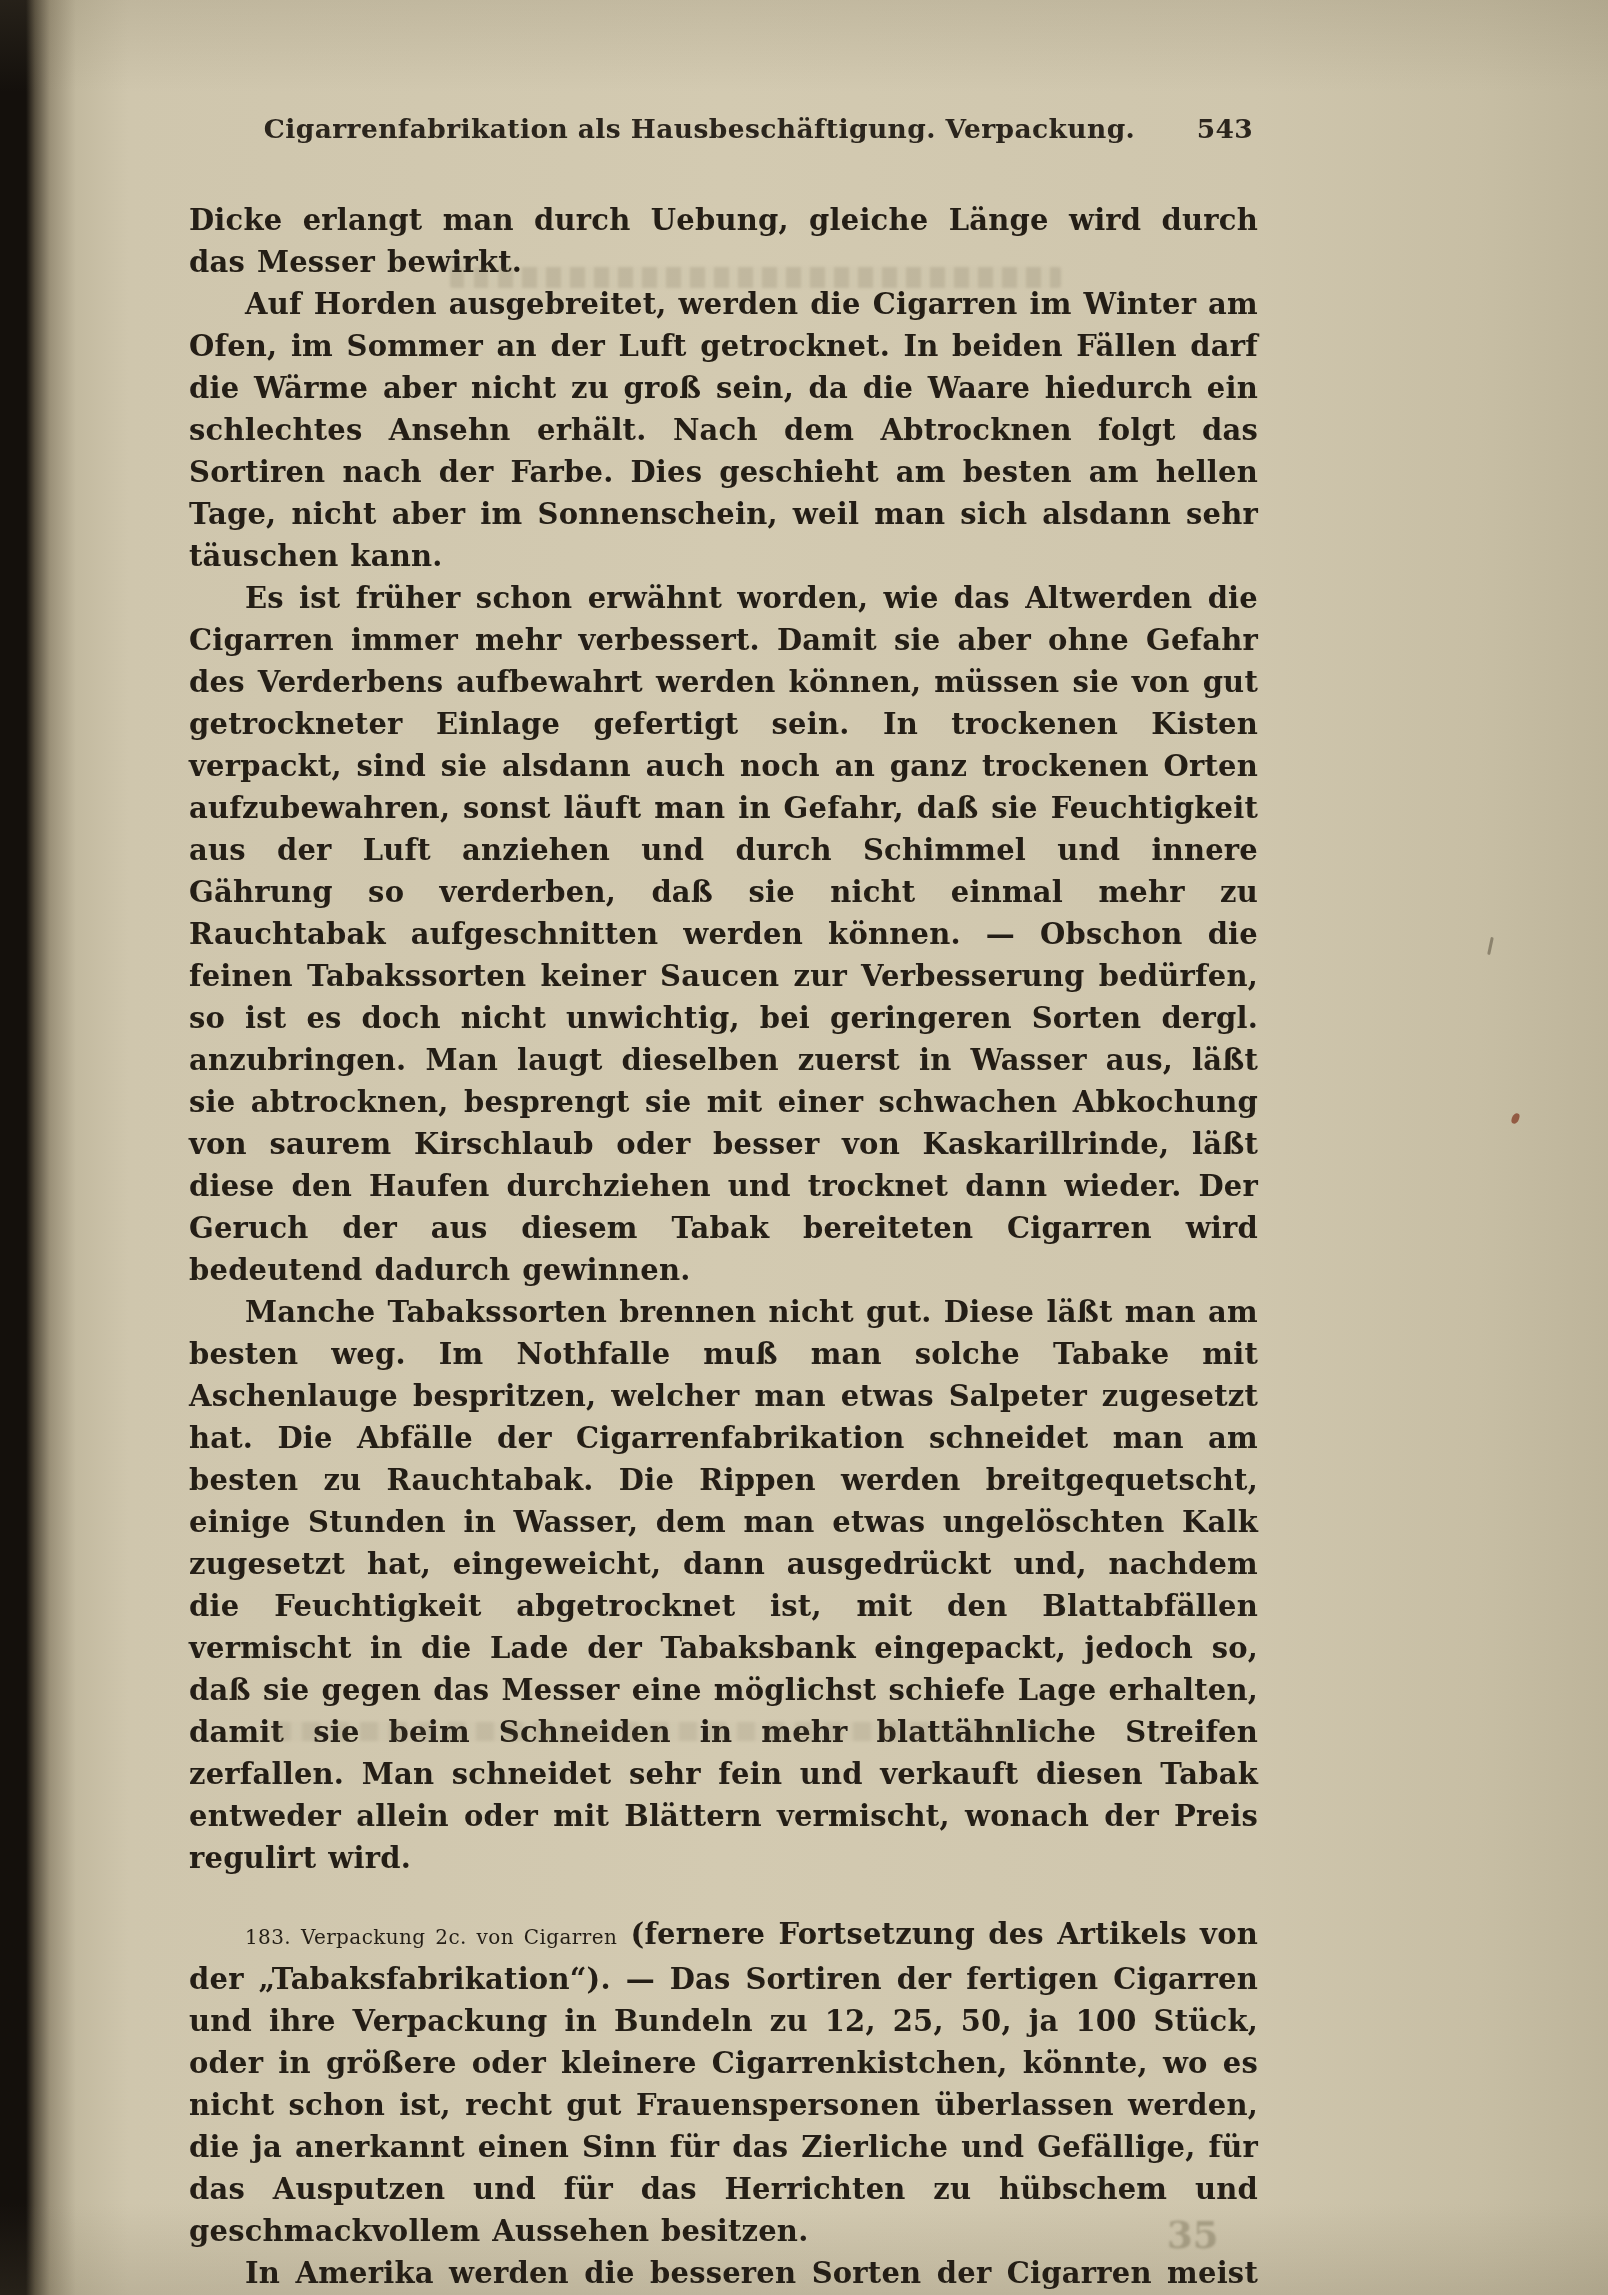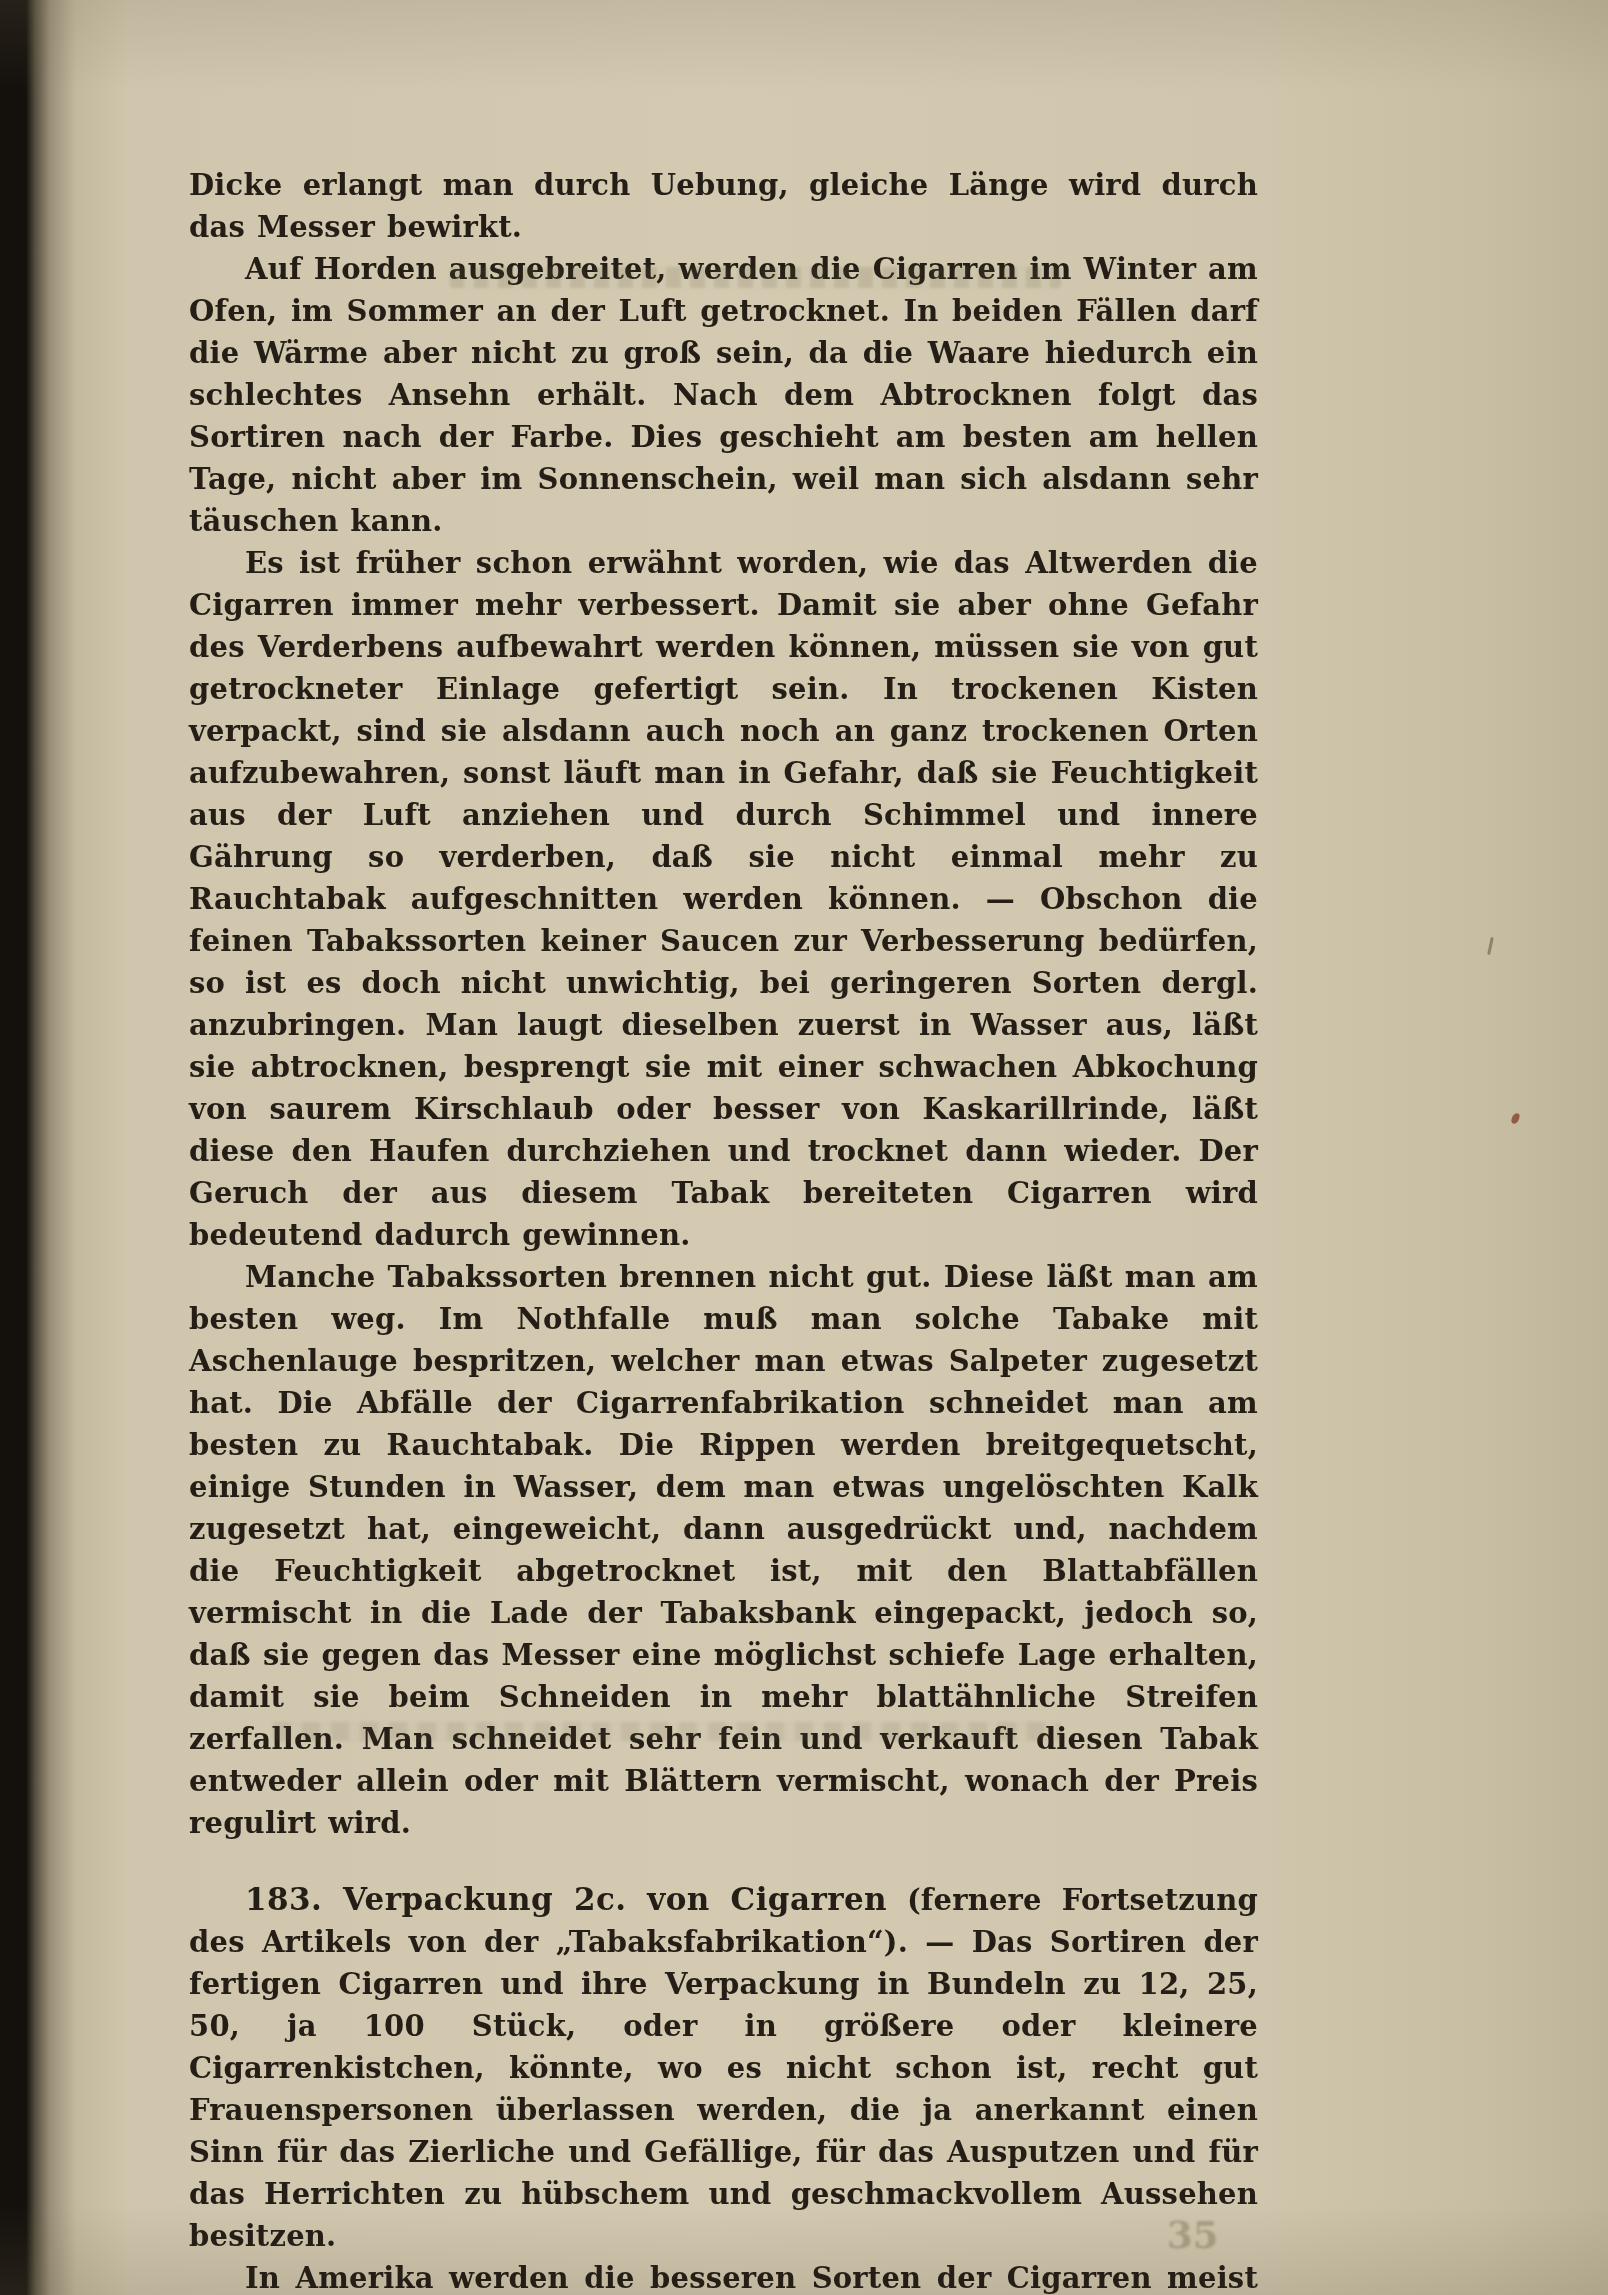--- a/index.html
+++ b/index.html
@@ -71,22 +71,22 @@
     margin: 0;
     text-indent: 56px;
   }
   p.para.no-indent {
     text-indent: 0;
   }
   p.para.section-start {
     margin-top: 34px;
   }
   .section-heading {
-    font-size: 31px;
-    font-weight: bold;
+    font-size: 20px;
+    font-weight: normal;
     letter-spacing: 0.4px;
   }
   .ink-speck {
     position: absolute;
     left: 1512px;
     top: 1113px;
     width: 7.2px;
     height: 10.5px;
     border-radius: 60% 40% 55% 45%;
     background: #8a4a33;
@@ -138,20 +138,24 @@
     border-radius: 3.2px;
   }
 </style>
 </head>
 <body>
 
 <div class="scan-surface">
 
   <div class="page-content">
 
+    <div class="running-head">
+      <span class="title">Cigarrenfabrikation als Hausbeschäftigung.  Verpackung.</span>
+      <span class="folio">543</span>
+    </div>
 
     <div class="body-text">
 
       <p class="para no-indent">Dicke erlangt man durch Uebung, gleiche Länge wird durch das Messer bewirkt.</p>
 
       <p class="para">Auf Horden ausgebreitet, werden die Cigarren im Winter am Ofen, im Sommer an der Luft getrocknet. In beiden Fällen darf die Wärme aber nicht zu groß sein, da die Waare hiedurch ein schlechtes Ansehn erhält. Nach dem Abtrocknen folgt das Sortiren nach der Farbe. Dies geschieht am besten am hellen Tage, nicht aber im Sonnenschein, weil man sich alsdann sehr täuschen kann.</p>
 
       <p class="para">Es ist früher schon erwähnt worden, wie das Altwerden die Cigarren immer mehr verbessert. Damit sie aber ohne Gefahr des Verderbens aufbewahrt werden können, müssen sie von gut getrockneter Einlage gefertigt sein. In trockenen Kisten verpackt, sind sie alsdann auch noch an ganz trockenen Orten aufzubewahren, sonst läuft man in Gefahr, daß sie Feuchtigkeit aus der Luft anziehen und durch Schimmel und innere Gährung so verderben, daß sie nicht einmal mehr zu Rauchtabak aufgeschnitten werden können. — Obschon die feinen Tabakssorten keiner Saucen zur Verbesserung bedürfen, so ist es doch nicht unwichtig, bei geringeren Sorten dergl. anzubringen. Man laugt dieselben zuerst in Wasser aus, läßt sie abtrocknen, besprengt sie mit einer schwachen Abkochung von saurem Kirschlaub oder besser von Kaskarillrinde, läßt diese den Haufen durchziehen und trocknet dann wieder. Der Geruch der aus diesem Tabak bereiteten Cigarren wird bedeutend dadurch gewinnen.</p>
 
       <p class="para">Manche Tabakssorten brennen nicht gut. Diese läßt man am besten weg. Im Nothfalle muß man solche Tabake mit Aschenlauge bespritzen, welcher man etwas Salpeter zugesetzt hat. Die Abfälle der Cigarrenfabrikation schneidet man am besten zu Rauchtabak. Die Rippen werden breitgequetscht, einige Stunden in Wasser, dem man etwas ungelöschten Kalk zugesetzt hat, eingeweicht, dann ausgedrückt und, nachdem die Feuchtigkeit abgetrocknet ist, mit den Blattabfällen vermischt in die Lade der Tabaksbank eingepackt, jedoch so, daß sie gegen das Messer eine möglichst schiefe Lage erhalten, damit sie beim Schneiden in mehr blattähnliche Streifen zerfallen. Man schneidet sehr fein und verkauft diesen Tabak entweder allein oder mit Blättern vermischt, wonach der Preis regulirt wird.</p>

